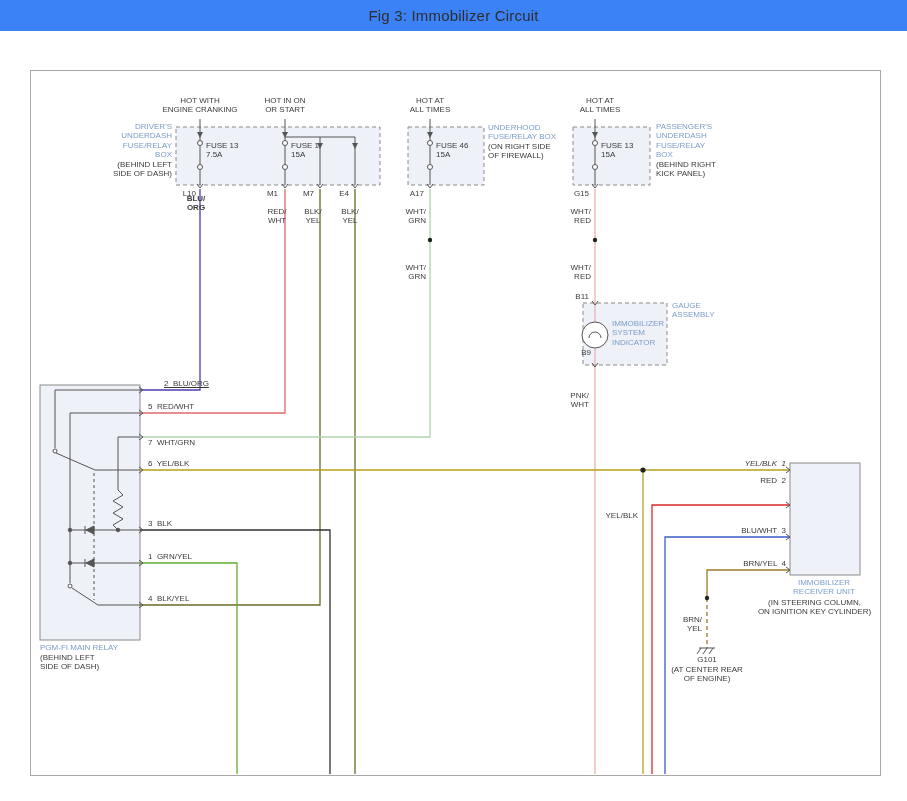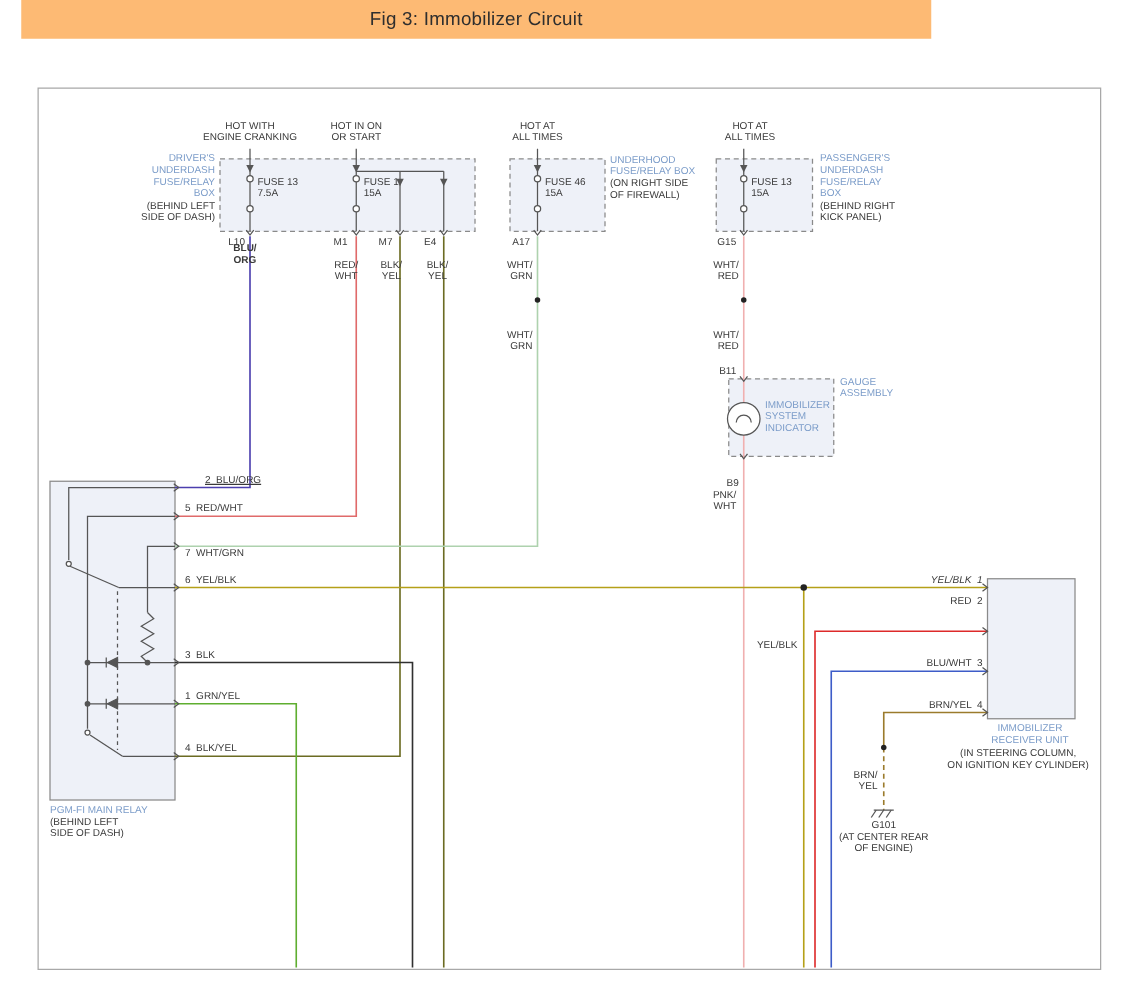--- a/index.html
+++ b/index.html
@@ -1,18 +1,18 @@
 <!DOCTYPE html>
 <html><head>
 <meta charset="utf-8">
 <style>
   * { margin:0; padding:0; box-sizing:border-box; }
   html,body { width:907px; height:801px; background:#ffffff; font-family:"Liberation Sans",sans-serif; }
   .stage { position:relative; width:907px; height:801px; overflow:hidden; }
-  .titlebar { position:absolute; left:17px; top:0; width:728px; height:31px; background:#fdba74;
+  .titlebar { position:absolute; left:0; top:0; width:907px; height:31px; background:#3b82f6;
               display:flex; align-items:center; justify-content:center;
               font-size:15px; color:#2e2e2e; letter-spacing:.2px; }
   svg.diagram { position:absolute; left:0; top:0; }
   .lbl { position:absolute; font-size:8px; line-height:1.17; color:#3a3a3a; white-space:pre-wrap; }
   .blue { color:#7b9cc9; }
   .ctr { text-align:center; }
   .rt  { text-align:right; }
 </style>
 </head>
 <body>
@@ -213,21 +213,21 @@
 RED</div>
   <div class="lbl rt" style="left:533px;top:263px;width:58px;">WHT/
 RED</div>
 
   <div class="lbl rt" style="left:551px;top:292px;width:38px;">B11</div>
   <div class="lbl blue" style="left:672px;top:301px;width:80px;">GAUGE
 ASSEMBLY</div>
   <div class="lbl blue" style="left:612px;top:319px;width:70px;">IMMOBILIZER
 SYSTEM
 INDICATOR</div>
-  <div class="lbl rt" style="left:553px;top:382px;width:38px;">B9</div>
+  <div class="lbl rt" style="left:553px;top:348px;width:38px;">B9</div>
   <div class="lbl rt" style="left:531px;top:391px;width:58px;">PNK/
 WHT</div>
 
   <div class="lbl" style="left:164px;top:379px;width:90px;text-decoration:underline;">2  BLU/ORG</div>
   <div class="lbl" style="left:148px;top:402px;width:90px;">5  RED/WHT</div>
   <div class="lbl" style="left:148px;top:438px;width:90px;">7  WHT/GRN</div>
   <div class="lbl" style="left:148px;top:459px;width:90px;">6  YEL/BLK</div>
   <div class="lbl" style="left:148px;top:519px;width:90px;">3  BLK</div>
   <div class="lbl" style="left:148px;top:552px;width:90px;">1  GRN/YEL</div>
   <div class="lbl" style="left:148px;top:594px;width:90px;">4  BLK/YEL</div>

